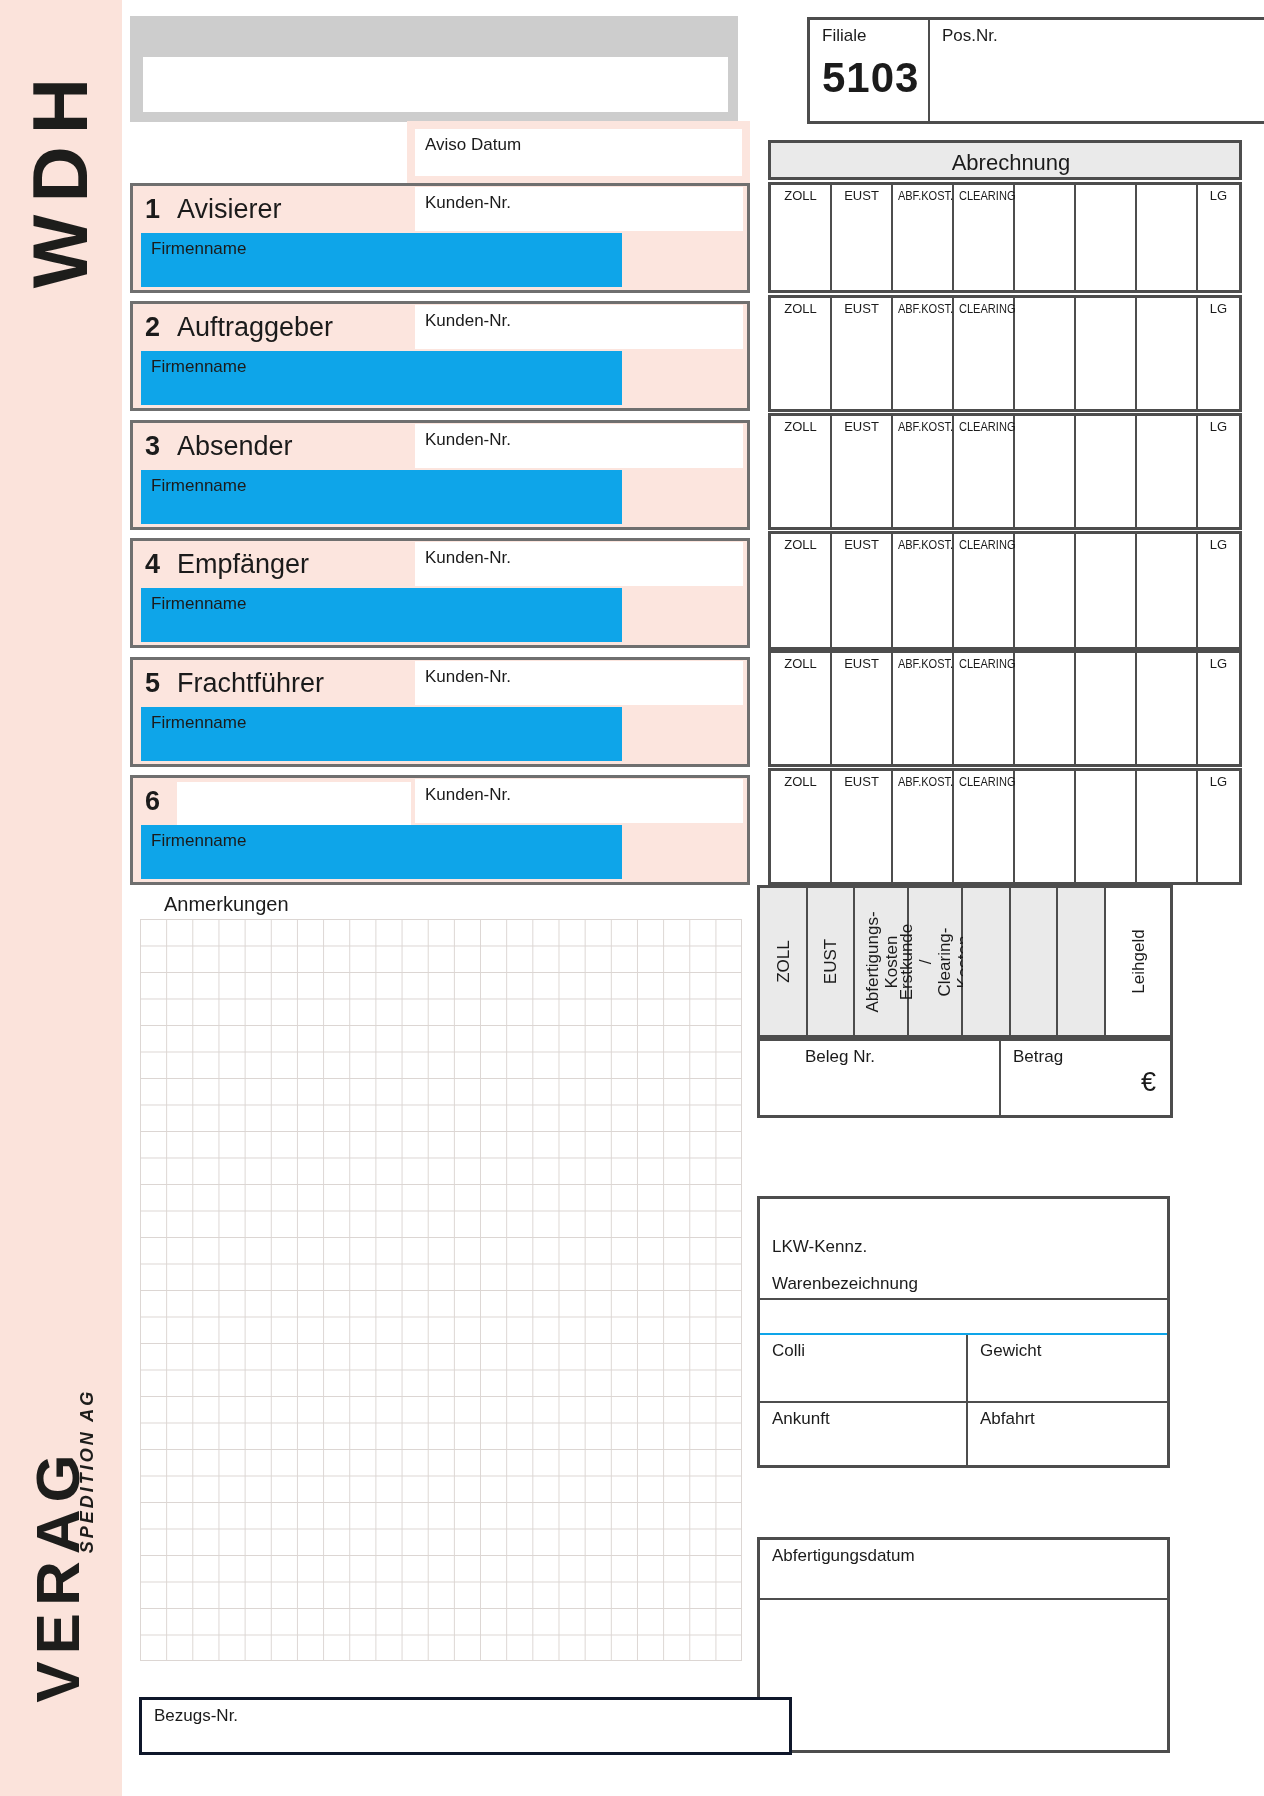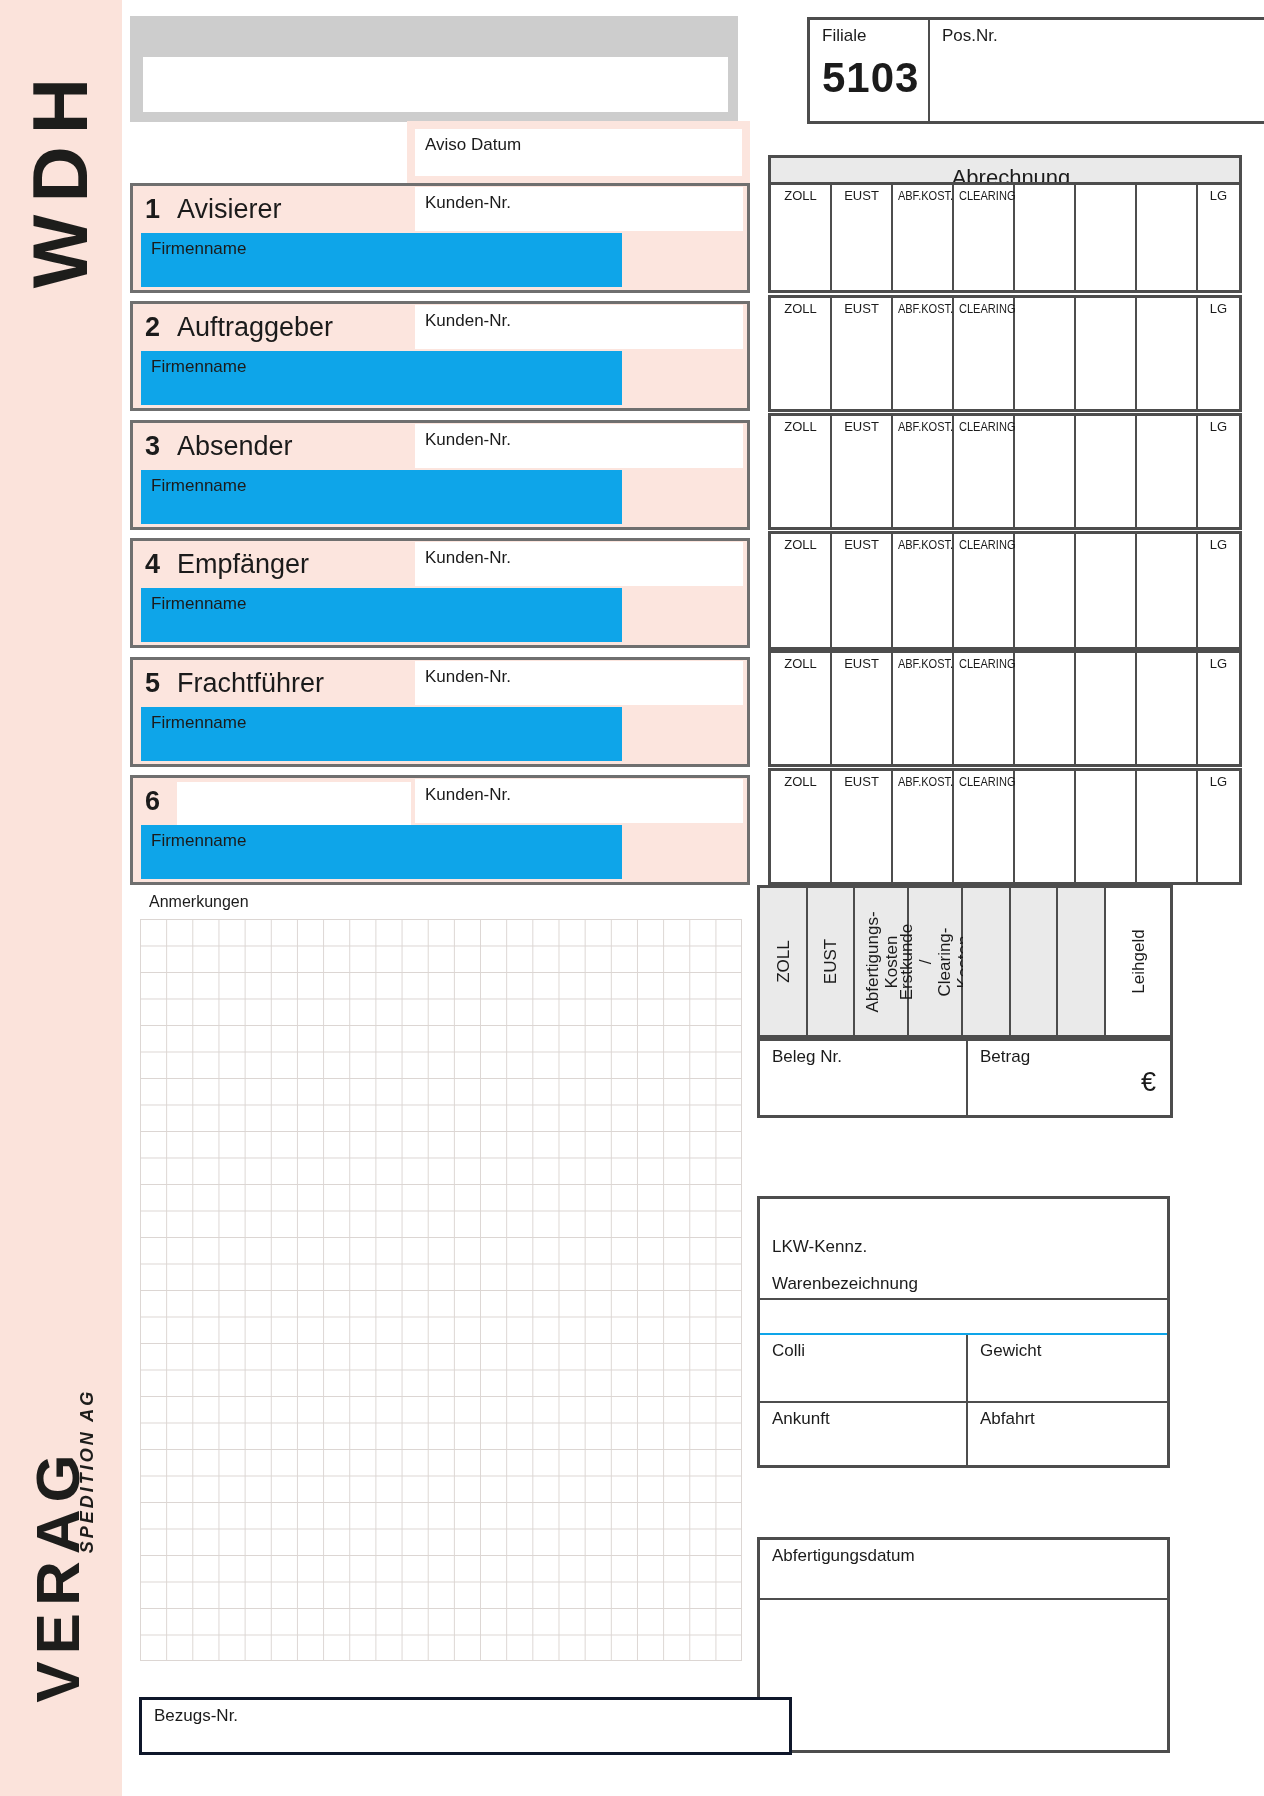--- a/index.html
+++ b/index.html
@@ -28,39 +28,39 @@
   .aviso-field{left:8px;top:8px;width:327px;height:47px;background:#fff;}
   
   .sec{left:130px;width:620px;height:110px;background:#fce5de;border:3px solid #6f6f6f;}
   .sec-num{position:absolute;left:12px;top:8px;font-size:27px;font-weight:700;}
   .sec-label{position:absolute;left:44px;top:8px;font-size:27px;}
   .sec-kunden{position:absolute;left:282px;top:1px;width:328px;height:44px;background:#fff;}
   .sec-firma{position:absolute;left:8px;top:47px;width:481px;height:54px;background:#0ea5e9;}
   .sec-labelbox{position:absolute;left:44px;top:4px;width:234px;height:44px;background:#fff;}
   .field-label{position:absolute;left:10px;top:6px;font-size:17px;}
   
-  .abr-header{left:768px;top:155px;width:474px;height:40px;border:3px solid #4d4d4d;background:#eaeaea;
+  .abr-header{left:768px;top:140px;width:474px;height:40px;border:3px solid #4d4d4d;background:#eaeaea;
               text-align:center;font-size:22px;line-height:40px;padding-left:12px;}
   .abr-row{left:768px;width:474px;border:3px solid #4d4d4d;background:#fff;display:flex;}
   .abr-row .c{width:59px;border-right:2px solid #4d4d4d;text-align:center;padding-top:3px;font-size:13px;}
   .abr-row .c:last-child{width:auto;flex:1;border-right:none;}
   .cond{display:inline-block;transform:scaleX(.85);}
   
   .abr-footer{left:757px;top:885px;width:416px;height:153px;border:3px solid #4d4d4d;display:flex;background:#fff;}
   .fcell{width:52px;border-right:2px solid #4d4d4d;background:#eaeaea;position:relative;
          display:flex;align-items:center;justify-content:center;}
   .fcell:last-child{width:auto;flex:1;border-right:none;background:#fff;}
   .rot{transform:rotate(-90deg);white-space:pre-line;text-align:center;font-size:17px;line-height:19px;width:max-content;}
   
-  .beleg-row{left:757px;top:1038px;width:416px;height:80px;border:3px solid #4d4d4d;display:flex;background:#fff;}
+  .beleg-row{left:757px;top:1038px;width:416px;height:80px;border:3px solid #4d4d4d;display:flex;background:#fff;padding-left:33px;}
   .beleg-cell{width:206px;border-right:2px solid #4d4d4d;position:relative;}
   .betrag-cell{flex:1;position:relative;}
   .euro{position:absolute;right:14px;top:26px;font-size:27px;}
   
-  .anmerk-label{left:149px;top:893px;font-size:16px;}
+  .anmerk-label{left:164px;top:893px;font-size:20px;}
   .grid{left:140px;top:919px;width:602px;height:742px;
         background-image:linear-gradient(to right,#dcd6d3 1px,transparent 1px),
                          linear-gradient(to bottom,#dcd6d3 1px,transparent 1px);
         background-size:26.17px 26.5px;border-right:1px solid #dcd6d3;border-bottom:1px solid #dcd6d3;}
   
   .lkw-block{left:757px;top:1196px;width:413px;height:272px;border:3px solid #4d4d4d;background:#fff;}
   .row1{position:absolute;left:0;top:0;width:100%;height:67px;border-bottom:2px solid #4d4d4d;margin-top:32px;}
   .row2{position:absolute;left:0;top:69px;width:100%;height:65px;border-bottom:2px solid #0ea5e9;}
   .row3{position:absolute;left:0;top:136px;width:100%;height:66px;border-bottom:2px solid #4d4d4d;display:flex;}
   .row4{position:absolute;left:0;top:204px;width:100%;height:62px;display:flex;}

